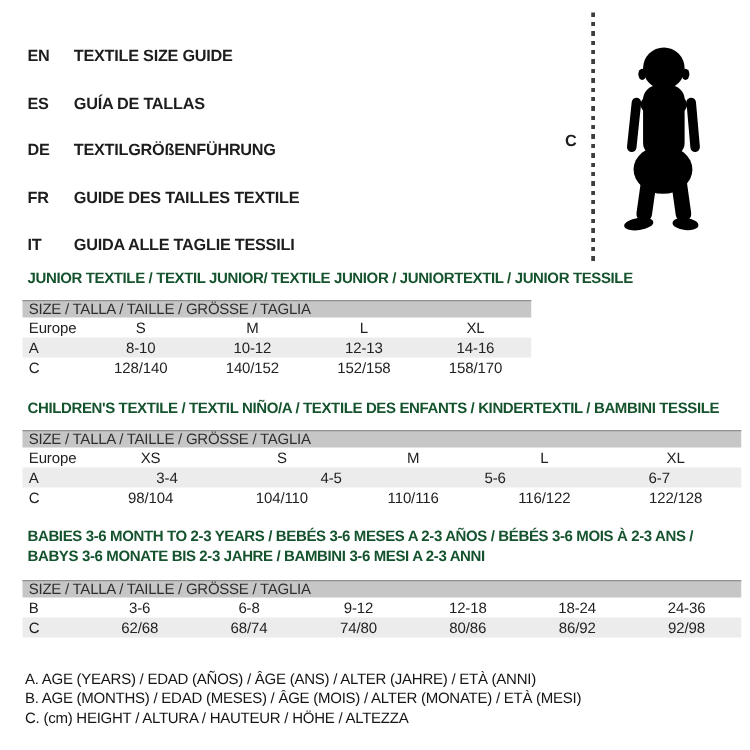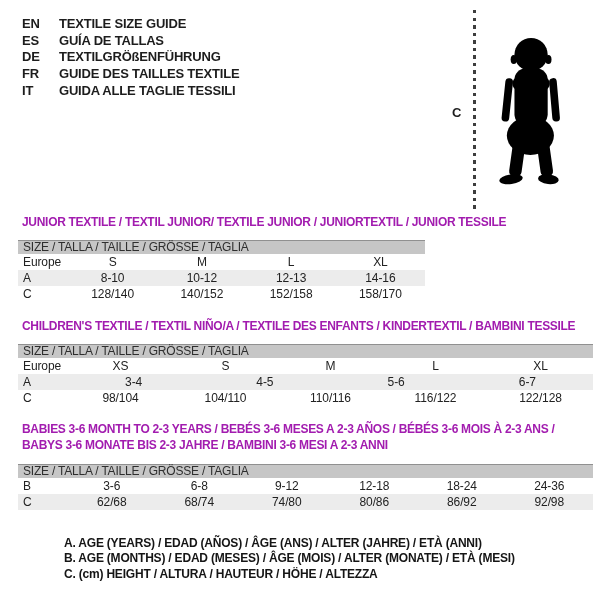--- a/index.html
+++ b/index.html
@@ -4,57 +4,57 @@
 <style>
   * { margin:0; padding:0; box-sizing:border-box; }
   html,body { background:#fff; }
   .page {
     position:relative; width:600px; height:600px; background:#ffffff;
     font-family:"Liberation Sans", sans-serif; color:#1d1d1d; overflow:hidden;
   }
 
   
   .langs { position:absolute; left:22px; top:16px; }
-  .lang-line { height:16.7px; line-height:16.7px; font-size:13px; font-weight:bold; letter-spacing:-0.2px; white-space:nowrap; }
+  .lang-line { height:16.7px; line-height:16.7px; font-size:13px; font-weight:bold; letter-spacing:-0.2px; white-space:nowrap;margin-top:21px; }
   .lang-code { display:inline-block; width:37px; }
 
   
   .figure-area { position:absolute; left:446px; top:6px; width:150px; height:210px; }
   .figure-c-label { position:absolute; left:6px; top:99px; font-size:13px; font-weight:bold; }
   .height-line {
     position:absolute; left:27px; top:4px; width:3px; height:200px;
     background:repeating-linear-gradient(to bottom, #3d3d3d 0 3.5px, transparent 3.5px 7.5px);
   }
   .baby-svg { position:absolute; left:38px; top:4px; }
 
   
   .section-title {
     position:absolute; left:22px; font-size:12px; font-weight:bold;
-    letter-spacing:-0.3px; white-space:pre-line; line-height:15.5px; color:#a21caf;
+    letter-spacing:-0.3px; white-space:pre-line; line-height:15.5px; color:#14532d;
   }
   .tbl { position:absolute; left:18px; }
   .tbl-head {
     height:14px; line-height:13px; background:#c6c6c6; border-top:1px solid #909090;
     padding-left:5px; font-size:12px; color:#2e2e2e; letter-spacing:-0.2px;
   }
   .trow { display:flex; height:16px; line-height:16px; font-size:12px; color:#222; letter-spacing:-0.1px; }
   .trow.alt { background:#ececec; }
   .tlabel { width:50px; padding-left:5px; }
   .tcell { flex:1; text-align:center; }
 
   #title-junior   { top:215px; width:560px; }
   #tbl-junior     { top:240px; width:407px; }
   #title-children { top:319px; width:575px; }
   #tbl-children   { top:344px; width:575px; }
   #title-babies   { top:422px; width:560px; }
   #tbl-babies     { top:464px; width:575px; }
 
   
   .footnotes { position:absolute; left:20px; top:536px; }
-  .footnote { font-size:12px; font-weight:bold; letter-spacing:-0.2px; line-height:15.4px; white-space:nowrap; color:#151515;margin-left:44px; }
+  .footnote { font-size:12px; font-weight:normal; letter-spacing:-0.2px; line-height:15.4px; white-space:nowrap; color:#151515; }
 </style>
 </head>
 <body>
 
 <div class="page">
 
   <div class="langs">
     <div class="lang-line"><span class="lang-code">EN</span><span>TEXTILE SIZE GUIDE</span></div>
     <div class="lang-line"><span class="lang-code">ES</span><span>GUÍA DE TALLAS</span></div>
     <div class="lang-line"><span class="lang-code">DE</span><span>TEXTILGRÖßENFÜHRUNG</span></div>

